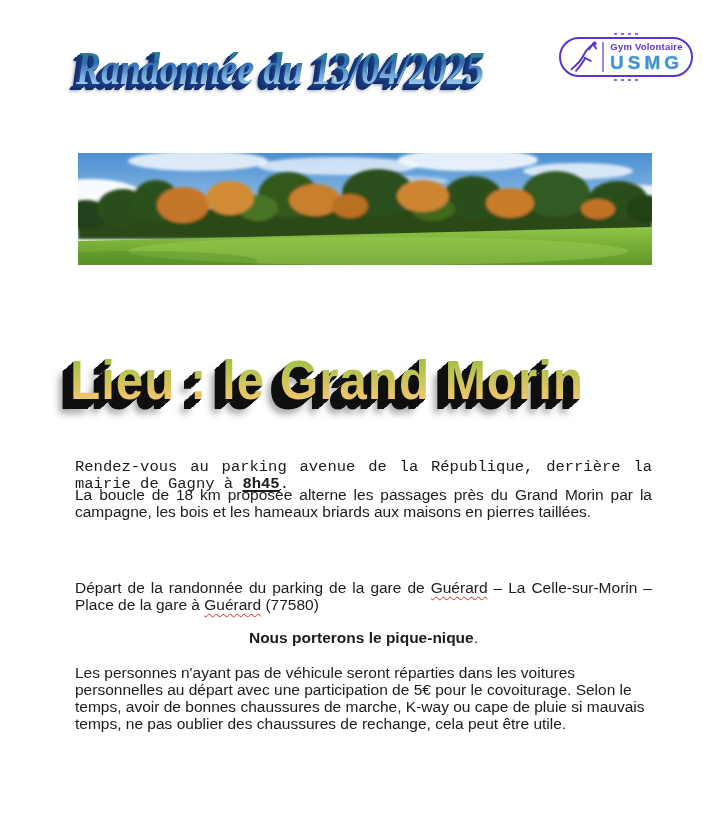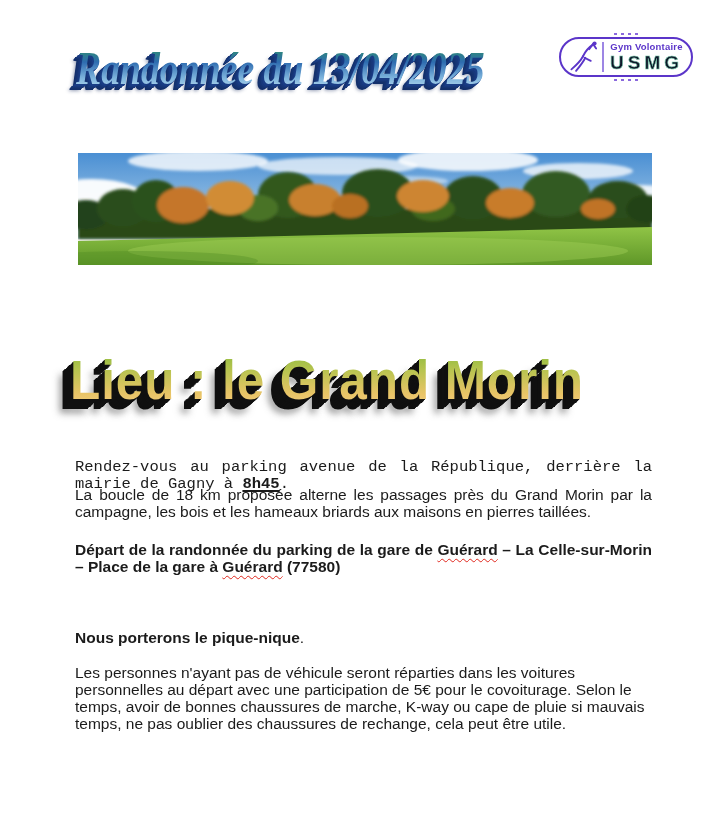--- a/index.html
+++ b/index.html
@@ -36,33 +36,33 @@
   
   .logo{position:absolute;left:559px;top:37px;width:134px;height:40px;
         border:2px solid #5b35c9;border-radius:26px;background:#fff;
         display:flex;align-items:center;box-sizing:border-box;padding:2px 6px 2px 5px;}
   .logo-dash{position:absolute;left:50%;width:26px;height:2px;transform:translateX(-46%);
         background:repeating-linear-gradient(90deg,#8a68dd 0 3px,transparent 3px 7px);}
   .logo-dash.top{top:-6px;} .logo-dash.bottom{bottom:-6px;}
   .logo-divider{width:2px;height:30px;background:#9d86e4;margin:0 4px 0 2px;flex:none;}
   .logo-textcol{display:flex;flex-direction:column;align-items:center;flex:1;min-width:0;}
   .logo-club{font-size:9.5px;font-weight:700;color:#5b35c9;letter-spacing:.2px;line-height:11px;}
-  .logo-acronym{font-size:19px;font-weight:700;color:#0f172a;letter-spacing:4px;line-height:20px;
+  .logo-acronym{font-size:19px;font-weight:700;color:#3b82f6;letter-spacing:4px;line-height:20px;
         margin-top:1px;text-shadow:0 0 1px #fff;-webkit-text-stroke:.6px #6fc1a3;}
 
   
   .hero{position:absolute;left:78px;top:153px;width:574px;height:112px;}
   .hero svg{display:block;width:100%;height:100%;}
 
   
   p.para{position:absolute;left:75px;width:577px;margin:0;color:#1b1b1b;
          font-size:15.5px;line-height:17px;}
   .justify{text-align:justify;text-justify:inter-word;}
-  .p1{top:459px;font-family:Liberation Mono, monospace;} .p2{top:486px;} .p3{top:541px;font-weight:bold;}
-  .p4{top:629px;font-weight:700;}
+  .p1{top:459px;font-family:Liberation Mono, monospace;} .p2{top:486px;} .p3{top:579px;}
+  .p4{top:629px;font-weight:700;text-align:center;}
   .p5{top:664px;width:572px;line-height:22.5px;text-align:left;}
   .time{font-weight:700;text-decoration:underline;text-decoration-thickness:1.5px;text-underline-offset:2px;}
   .spell{text-decoration:underline;text-decoration-style:wavy;text-decoration-color:#e0281e;
          text-decoration-thickness:1px;text-underline-offset:3px;text-decoration-skip-ink:none;}
 </style>
 </head>
 <body>
 
 <div class="page">
 

